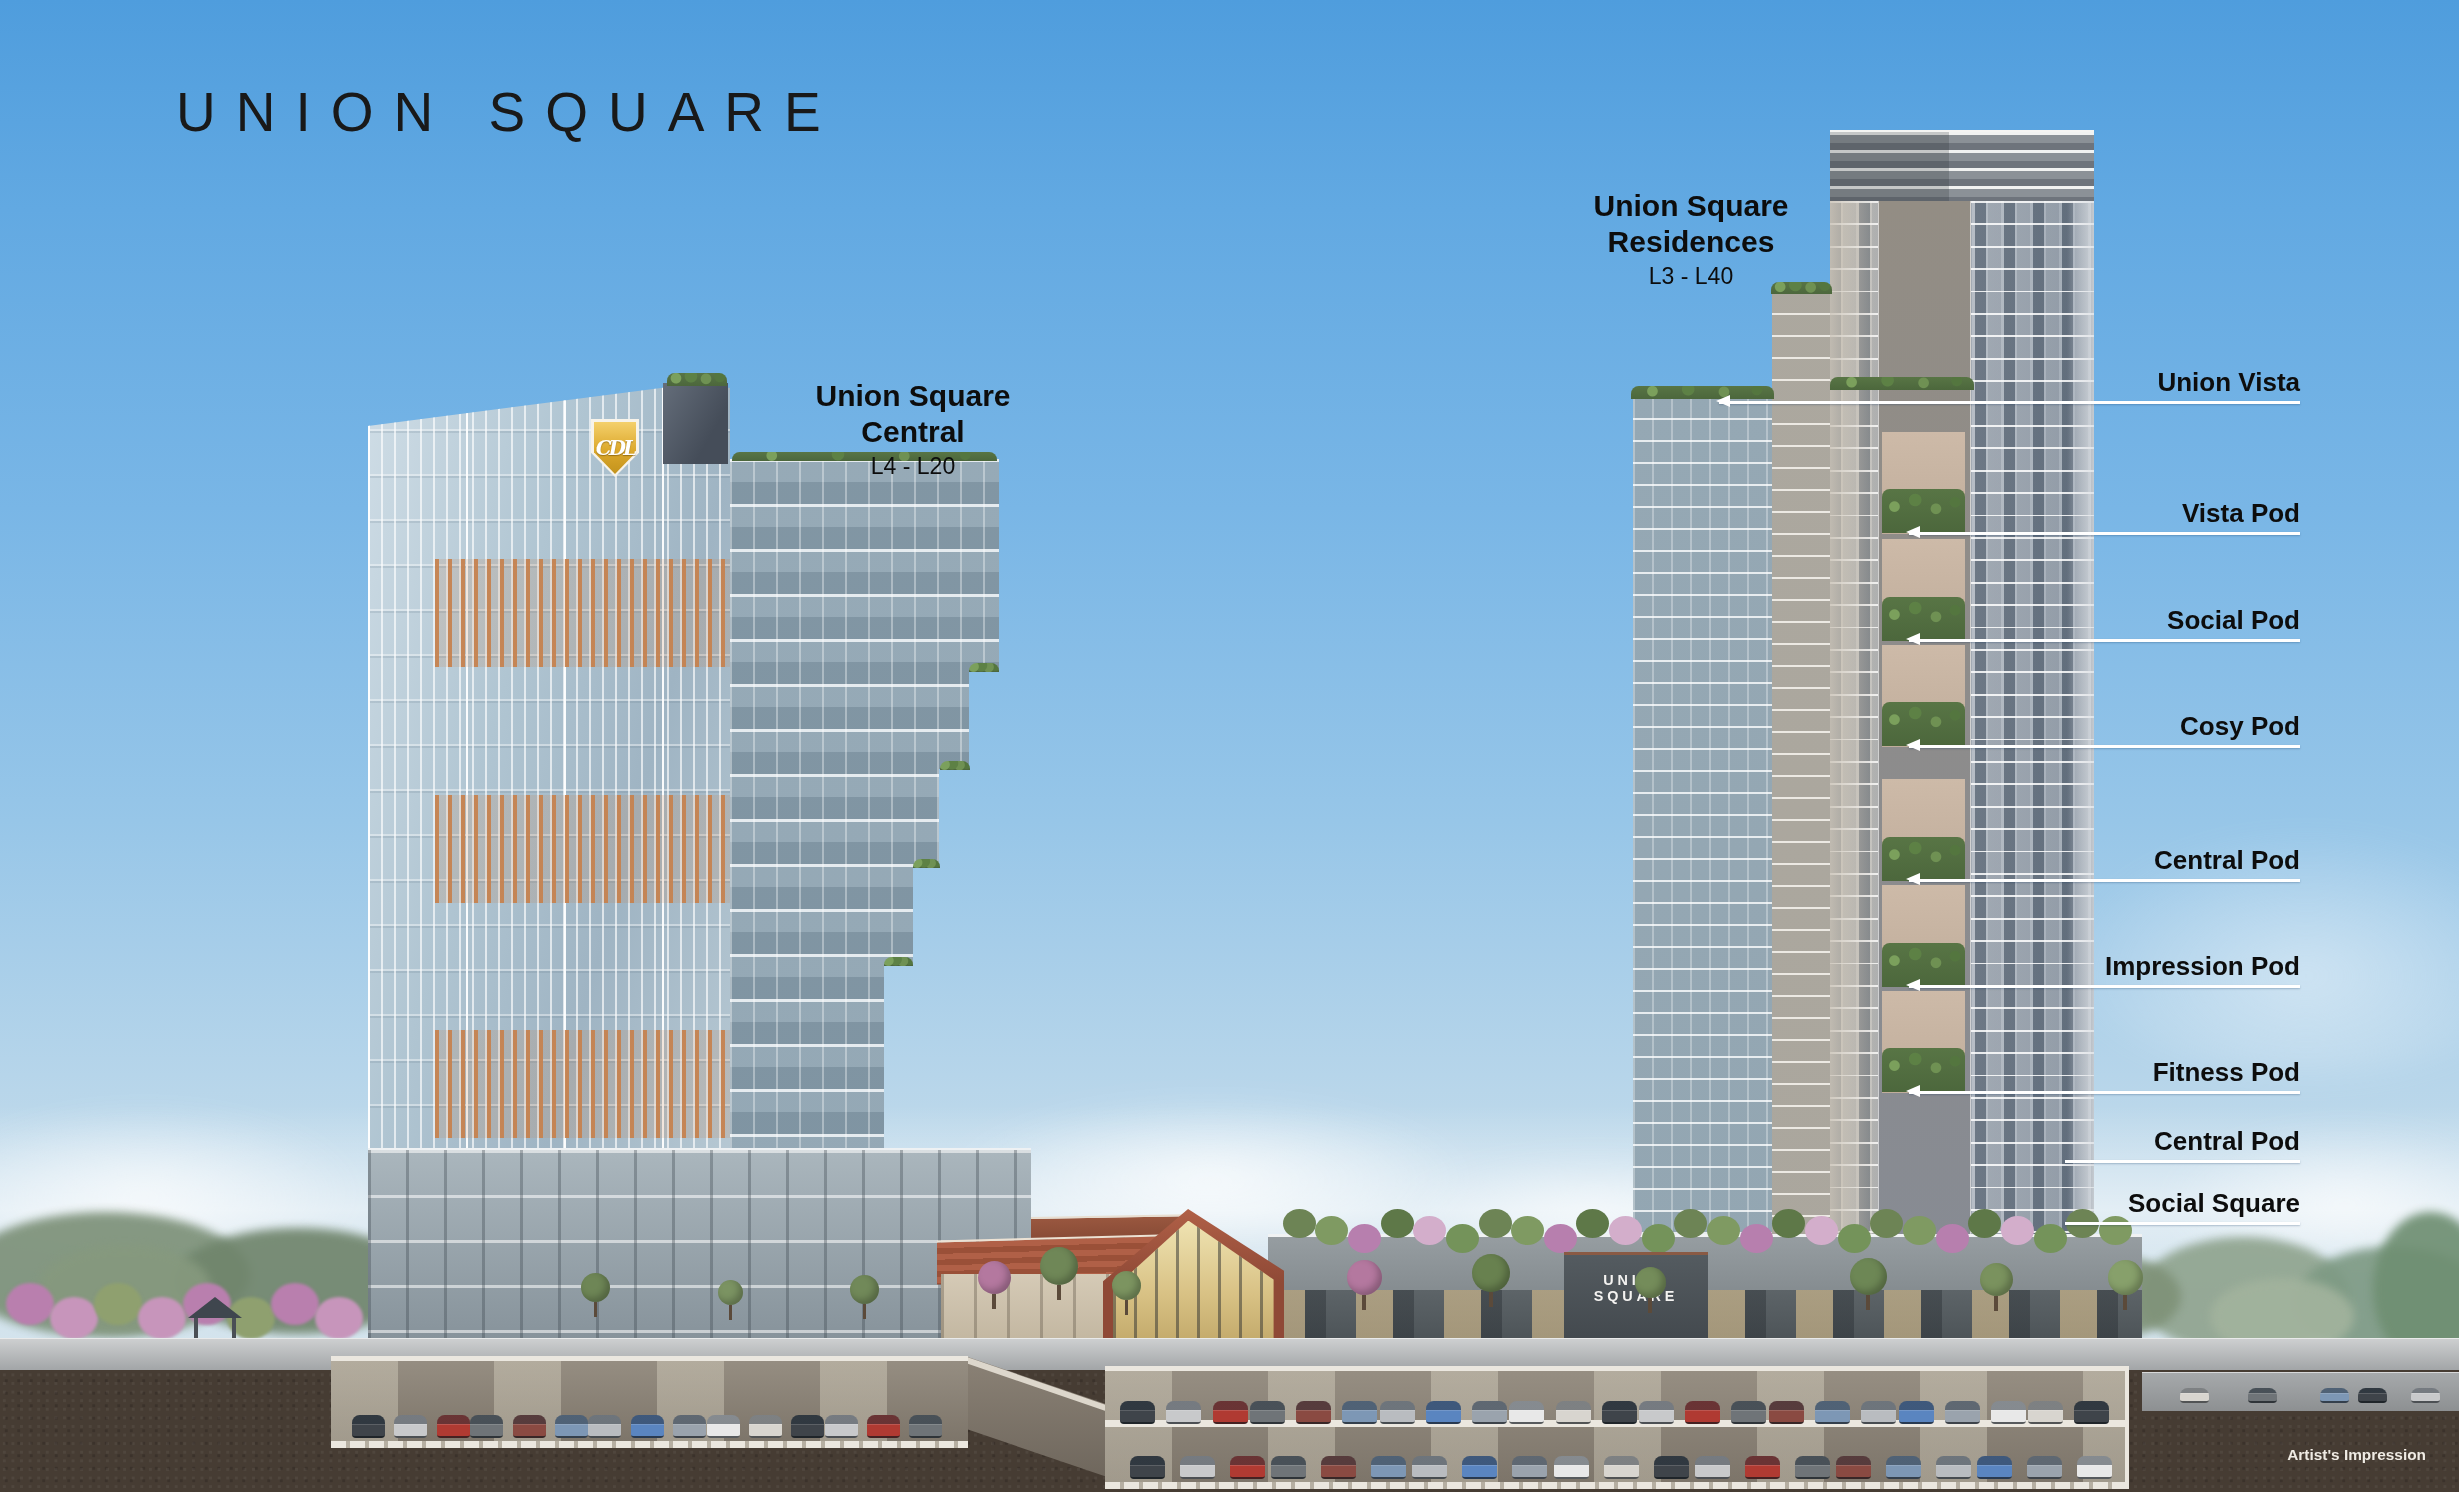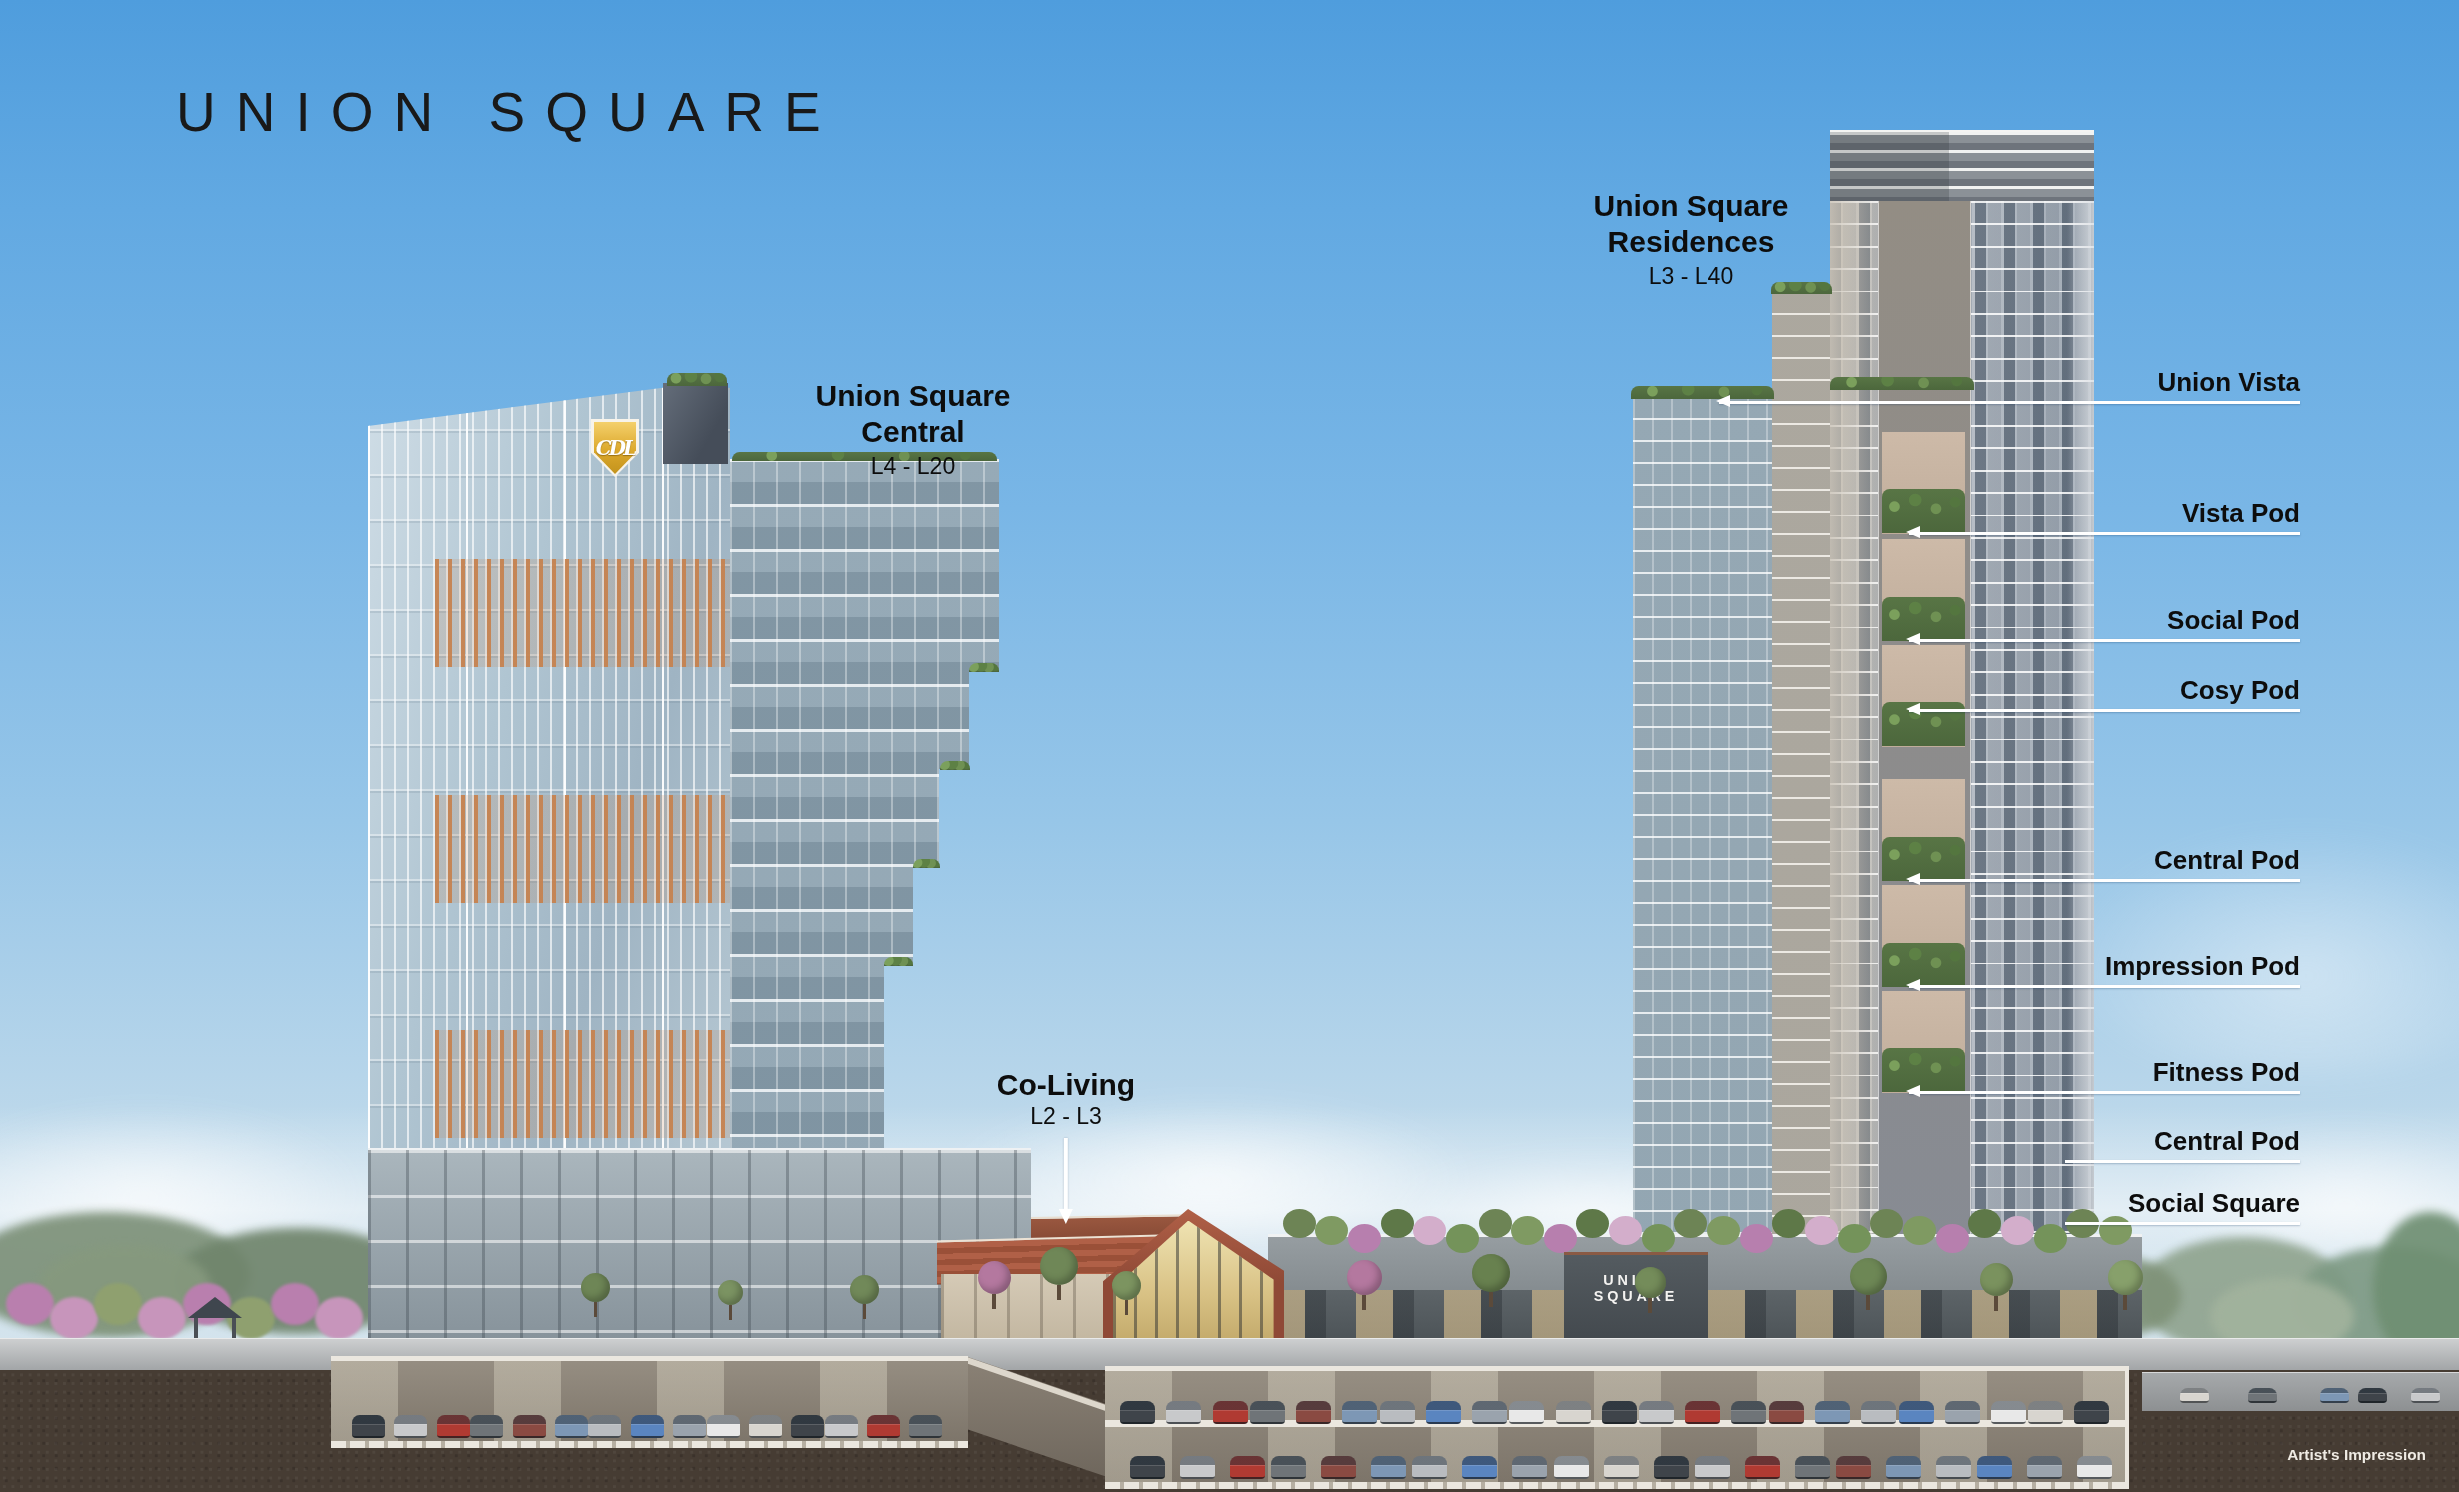--- a/index.html
+++ b/index.html
@@ -450,21 +450,21 @@
     <div class="c-line" style="width:391px;">
         <div class="c-arrow"></div>
       </div>
   </div>
   <div class="callout" style="top:606px;">
     <div class="c-label">Social Pod</div>
     <div class="c-line" style="width:391px;">
         <div class="c-arrow"></div>
       </div>
   </div>
-  <div class="callout" style="top:676px;">
+  <div class="callout" style="top:712px;">
     <div class="c-label">Cosy Pod</div>
     <div class="c-line" style="width:391px;">
         <div class="c-arrow"></div>
       </div>
   </div>
   <div class="callout" style="top:846px;">
     <div class="c-label">Central Pod</div>
     <div class="c-line" style="width:391px;">
         <div class="c-arrow"></div>
       </div>
@@ -483,24 +483,16 @@
   </div>
   <div class="callout" style="top:1127px;">
     <div class="c-label">Central Pod</div>
     <div class="c-line" style="width:235px;"></div>
   </div>
   <div class="callout" style="top:1189px;">
     <div class="c-label">Social Square</div>
     <div class="c-line" style="width:235px;"></div>
   </div>
 
-  <div class="gcallout" style="left:1066px;top:1068px;">
-    <div class="g-label">Co-Living</div>
-    <div class="g-levels">L2 - L3</div>
-    <div class="down-arrow">
-      <span class="da-shaft" style="height:71px;"></span>
-        <span class="da-head"></span>
-    </div>
-  </div>
 
   <div class="abs watermark">Artist's Impression</div>
 </div>
 
 
 </body></html>

